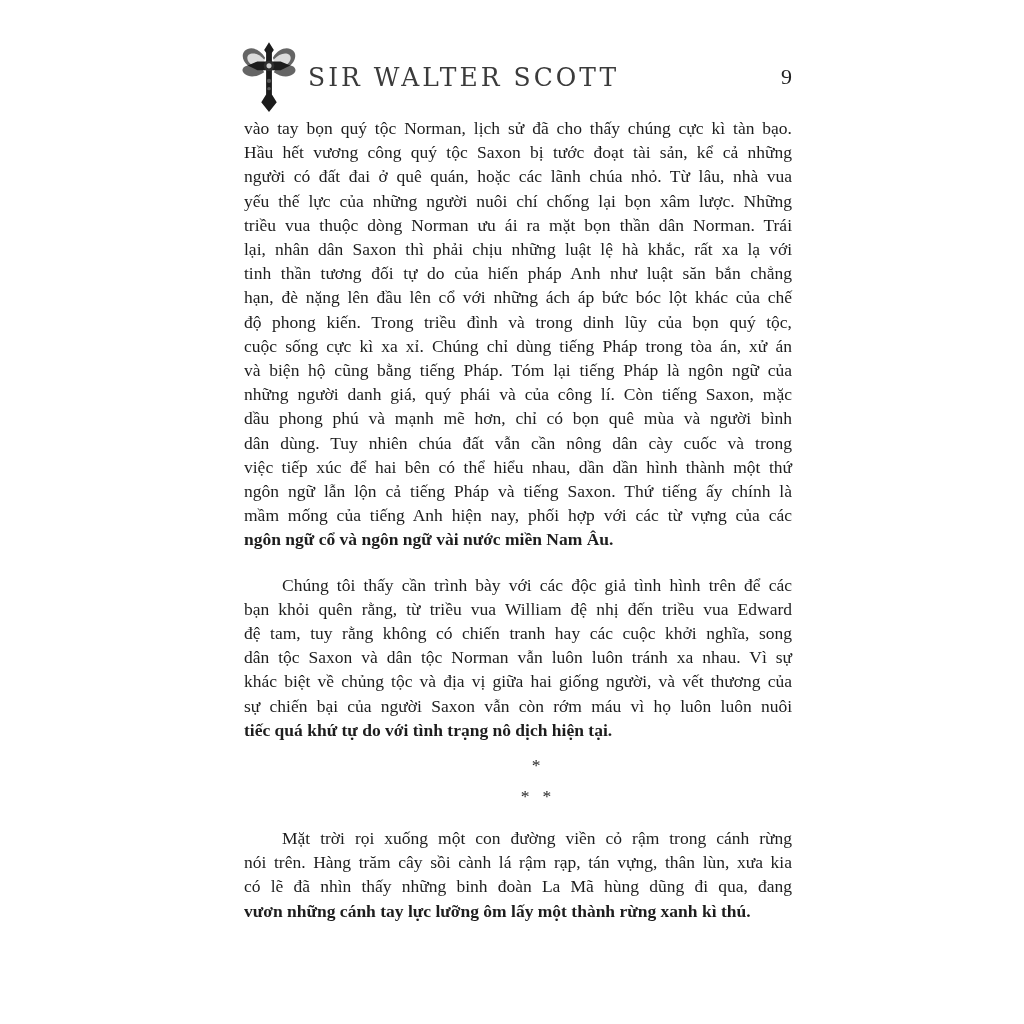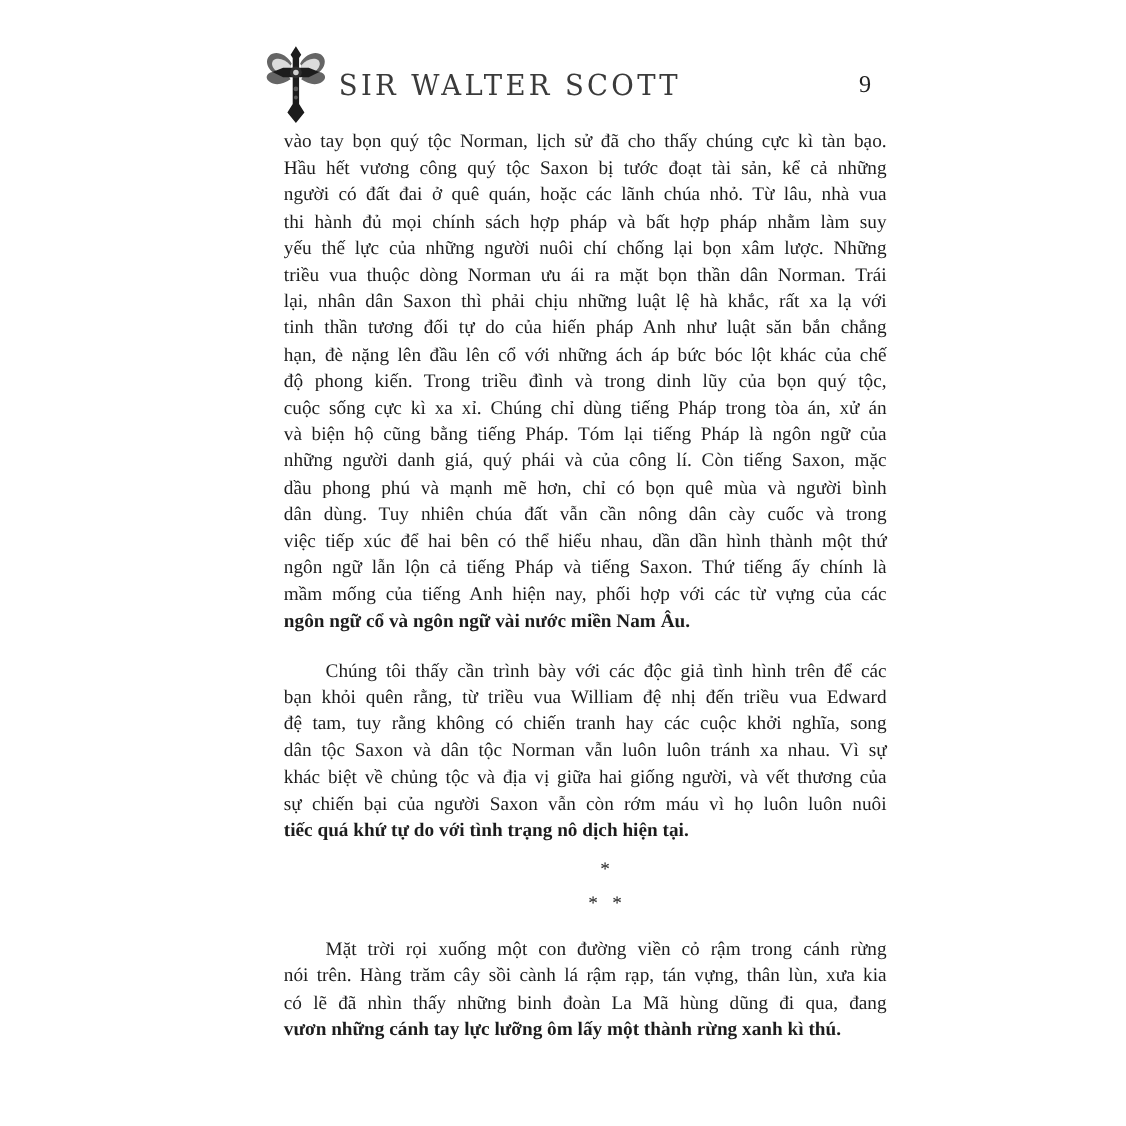--- a/index.html
+++ b/index.html
@@ -49,21 +49,20 @@
   }
   
   .text-block {
     position: absolute;
     left: 244px;
     top: 116px;
     width: 548px;
     font-size: 17.5px;
     line-height: 24.2px;
     color: #1d1d1d;
-    margin-left: 14px;
   }
   .paragraph { margin: 0; }
   .paragraph + .paragraph { margin-top: 21px; }
   .line {
     text-align: justify;
     text-align-last: justify;
   }
   .line.last { text-align-last: left; font-weight: bold; }
   .paragraph.indent .line.first { text-indent: 38px; }
   .separator {
@@ -103,21 +102,20 @@
     </svg>
     <div class="running-title">SIR WALTER SCOTT</div>
     <div class="page-number">9</div>
   </div>
 
   <div class="text-block">
       <div class="paragraph">
         <div class="line first">vào tay bọn quý tộc Norman, lịch sử đã cho thấy chúng cực kì tàn bạo.</div>
         <div class="line">Hầu hết vương công quý tộc Saxon bị tước đoạt tài sản, kể cả những</div>
         <div class="line">người có đất đai ở quê quán, hoặc các lãnh chúa nhỏ. Từ lâu, nhà vua</div>
-        <div class="line">thi hành đủ mọi chính sách hợp pháp và bất hợp pháp nhằm làm suy</div>
         <div class="line">yếu thế lực của những người nuôi chí chống lại bọn xâm lược. Những</div>
         <div class="line">triều vua thuộc dòng Norman ưu ái ra mặt bọn thần dân Norman. Trái</div>
         <div class="line">lại, nhân dân Saxon thì phải chịu những luật lệ hà khắc, rất xa lạ với</div>
         <div class="line">tinh thần tương đối tự do của hiến pháp Anh như luật săn bắn chẳng</div>
         <div class="line">hạn, đè nặng lên đầu lên cổ với những ách áp bức bóc lột khác của chế</div>
         <div class="line">độ phong kiến. Trong triều đình và trong dinh lũy của bọn quý tộc,</div>
         <div class="line">cuộc sống cực kì xa xỉ. Chúng chỉ dùng tiếng Pháp trong tòa án, xử án</div>
         <div class="line">và biện hộ cũng bằng tiếng Pháp. Tóm lại tiếng Pháp là ngôn ngữ của</div>
         <div class="line">những người danh giá, quý phái và của công lí. Còn tiếng Saxon, mặc</div>
         <div class="line">dầu phong phú và mạnh mẽ hơn, chỉ có bọn quê mùa và người bình</div>

